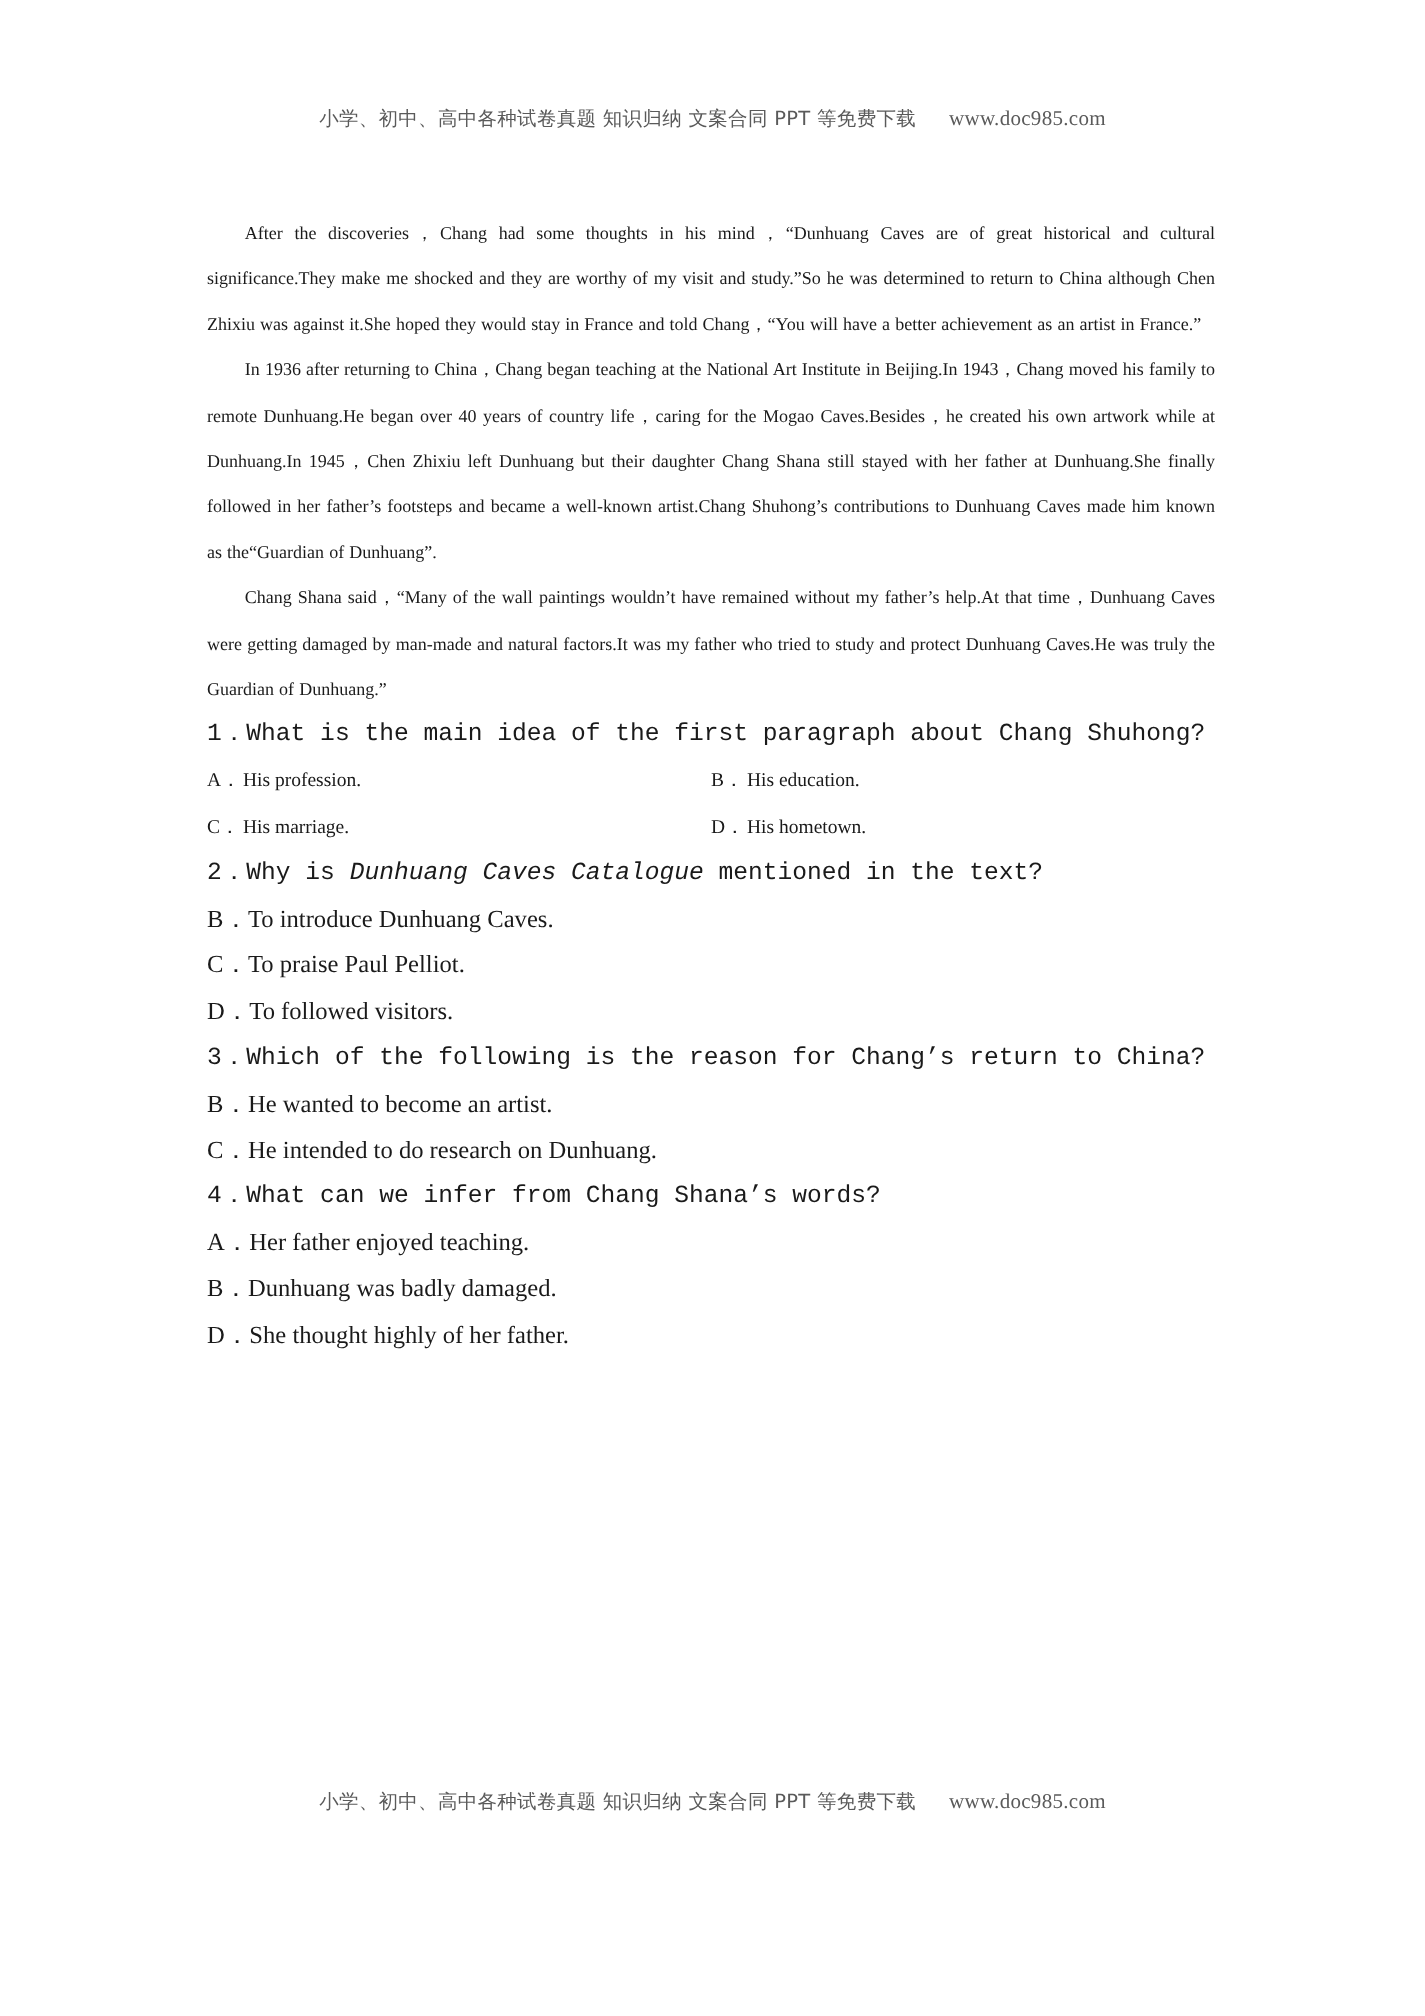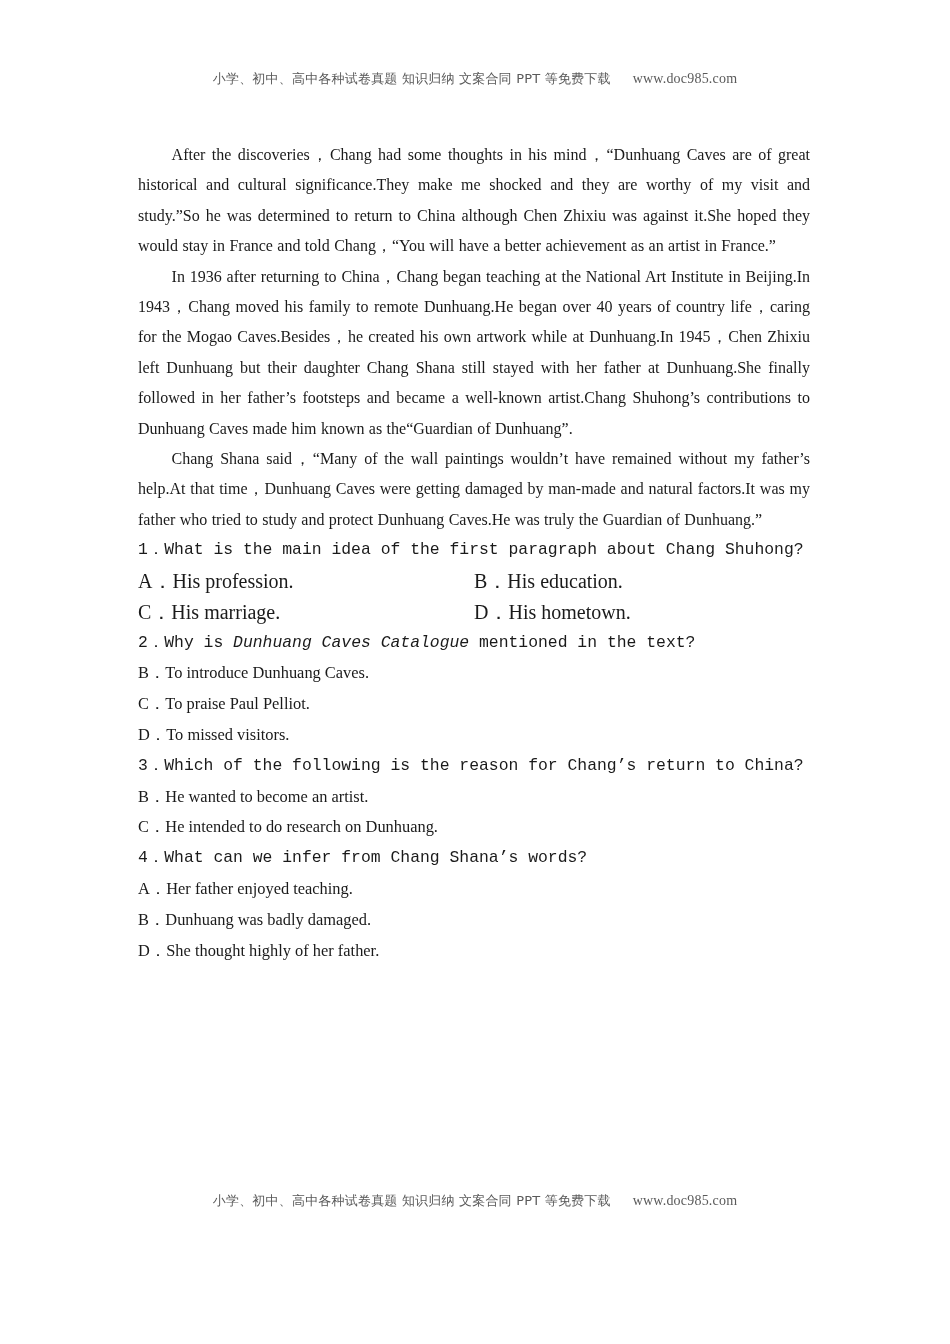--- a/index.html
+++ b/index.html
@@ -43,40 +43,40 @@
     left: 138px;
     top: 140px;
     width: 672px;
   }
 
   p.para {
     margin: 0;
     text-align: justify;
     text-justify: inter-word;
     text-indent: 2.1em;
-    font-size: 16px;
+    font-size: 12px;
     line-height: 30.4px;
     word-spacing: 0.4px;
   }
   p.para:last-child { text-align: justify; }
 
   .qblock { margin: 0; }
   .qline {
     font-size: 16.4px;
     line-height: 30.8px;
     white-space: nowrap;
     font-family: Liberation Mono, monospace;
   }
   .qline .marker {
     display: inline-block;
     min-width: 24px;
   }
   .opt-row {
     display: flex;
-    font-size: 20px;
+    font-size: 13px;
     line-height: 30.8px;
   }
   .opt-cell {
     flex: 0 0 50%;
     white-space: nowrap;
   }
   .opt-cell .marker {
     display: inline-block;
     min-width: 24px;
   }
@@ -118,21 +118,21 @@
       <div class="opt-row">
         <div class="opt-cell"><span class="marker">C．</span><span>His marriage.</span></div>
         <div class="opt-cell"><span class="marker">D．</span><span>His hometown.</span></div>
       </div>
     </div>
 
     <div class="qblock">
       <div class="qline"><span class="marker">2．</span><span>Why is </span><span class="ital">Dunhuang Caves Catalogue</span><span> mentioned in the text?</span></div>
       <div class="opt-single"><span class="marker">B．</span><span>To introduce Dunhuang Caves.</span></div>
       <div class="opt-single"><span class="marker">C．</span><span>To praise Paul Pelliot.</span></div>
-      <div class="opt-single"><span class="marker">D．</span><span>To missed visitors.</span></div>
+      <div class="opt-single"><span class="marker">D．</span><span>To followed visitors.</span></div>
     </div>
 
     <div class="qblock">
       <div class="qline"><span class="marker">3．</span><span>Which of the following is the reason for Chang’s return to China?</span></div>
       <div class="opt-single"><span class="marker">B．</span><span>He wanted to become an artist.</span></div>
       <div class="opt-single"><span class="marker">C．</span><span>He intended to do research on Dunhuang.</span></div>
     </div>
 
     <div class="qblock">
       <div class="qline"><span class="marker">4．</span><span>What can we infer from Chang Shana’s words?</span></div>

